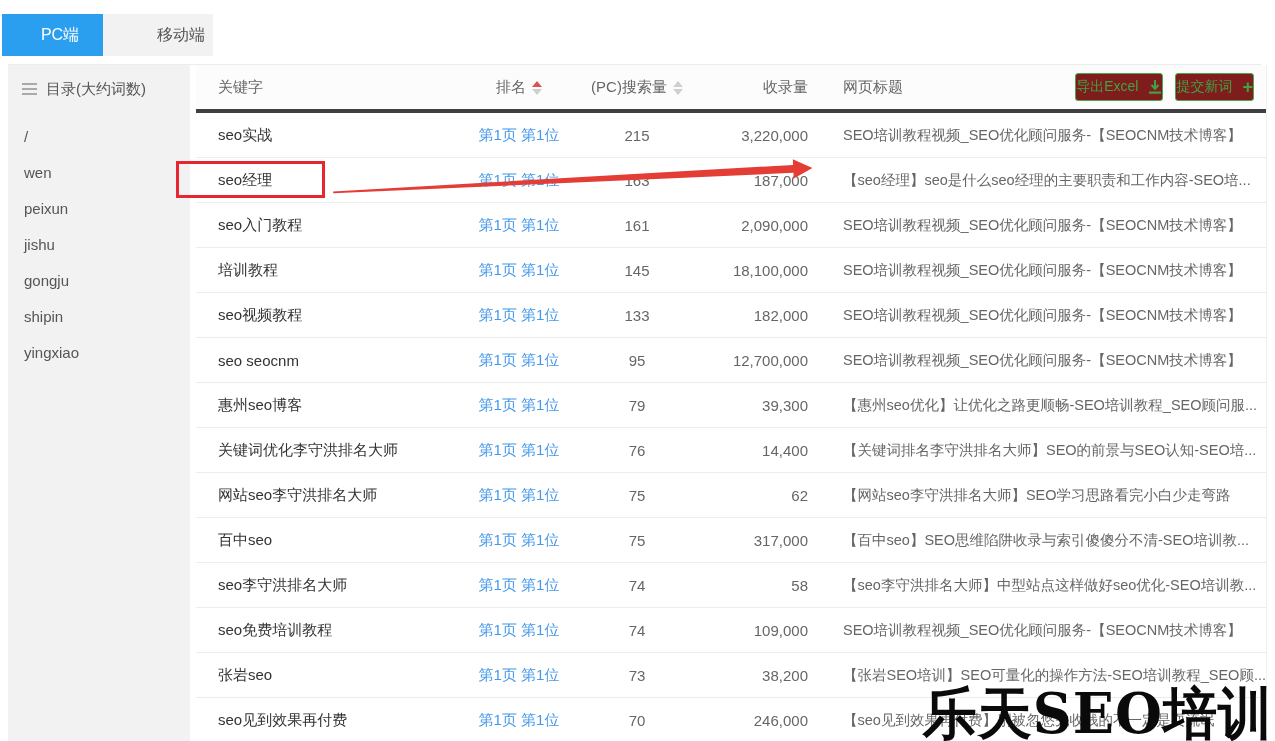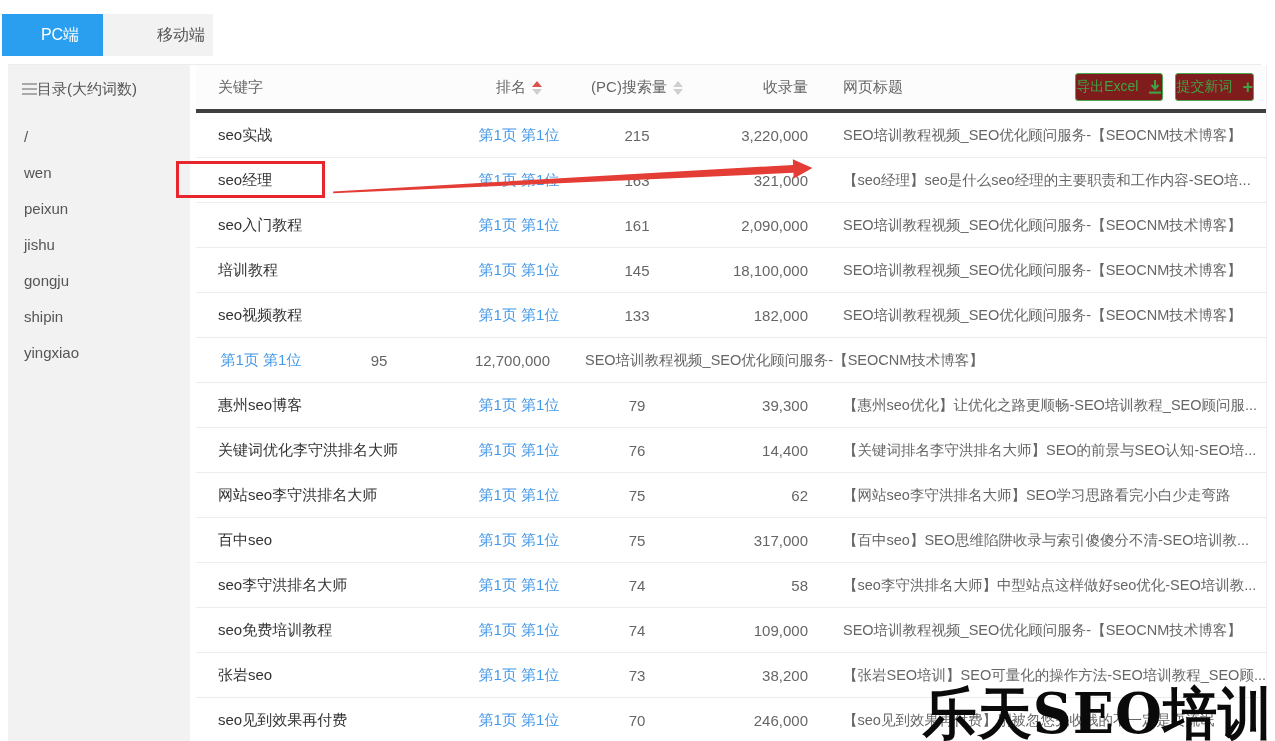--- a/index.html
+++ b/index.html
@@ -10,21 +10,21 @@
   .tabs { position:absolute; top:14px; left:2px; display:flex; }
   .tab { height:42px; line-height:42px; text-align:center; font-size:16px; cursor:pointer; }
   .tab.active { width:101px; background:#2a9ff0; color:#fff;padding-left:15px; }
   .tab.inactive { width:110px; background:#f2f2f2; color:#555;padding-left:46px; }
 
   
   .panel { position:absolute; top:64px; left:8px; width:1253px; bottom:0; display:flex; border-top:1px solid #ececec; }
 
   
   .sidebar { width:182px; background:#f2f2f2; flex-shrink:0; }
-  .sidebar-header { display:flex; align-items:center; height:48px; padding-left:14px; color:#555; font-size:15px; }
+  .sidebar-header { display:flex; align-items:center; gap:9px; height:48px; padding-left:14px; color:#555; font-size:15px; }
   .burger { display:inline-block; width:15px; }
   .burger i { display:block; height:2px; background:#a9a9a9; margin:3px 0; }
   .side-items { padding-top:6px; }
   .side-item { padding:9px 0 9px 16px; font-size:15px; color:#555; cursor:pointer; margin-bottom:1px; }
 
   
   .main { flex:1; background:#fff; margin-left:6px; position:relative; border-right:1px solid #f0f0f0; }
   .thead { position:relative; display:flex; align-items:center; height:48px; background:#fcfcfc; border-bottom:4px solid #404040; color:#666; font-size:15px; }
   .col-kw { width:258px; padding-left:22px; }
   .col-rank { width:130px; text-align:center; }
@@ -131,21 +131,21 @@
     <div class="col-rank"><a>第1页 第1位</a></div>
     <div class="col-search">215</div>
     <div class="col-index">3,220,000</div>
     <div class="col-title">SEO培训教程视频_SEO优化顾问服务-【SEOCNM技术博客】</div>
   </div>
 
   <div class="trow">
     <div class="col-kw">seo经理</div>
     <div class="col-rank"><a>第1页 第1位</a></div>
     <div class="col-search">163</div>
-    <div class="col-index">321,000</div>
+    <div class="col-index">187,000</div>
     <div class="col-title">【seo经理】seo是什么seo经理的主要职责和工作内容-SEO培...</div>
   </div>
 
   <div class="trow">
     <div class="col-kw">seo入门教程</div>
     <div class="col-rank"><a>第1页 第1位</a></div>
     <div class="col-search">161</div>
     <div class="col-index">2,090,000</div>
     <div class="col-title">SEO培训教程视频_SEO优化顾问服务-【SEOCNM技术博客】</div>
   </div>
@@ -160,20 +160,21 @@
 
   <div class="trow">
     <div class="col-kw">seo视频教程</div>
     <div class="col-rank"><a>第1页 第1位</a></div>
     <div class="col-search">133</div>
     <div class="col-index">182,000</div>
     <div class="col-title">SEO培训教程视频_SEO优化顾问服务-【SEOCNM技术博客】</div>
   </div>
 
   <div class="trow">
+    <div class="col-kw">seo seocnm</div>
     <div class="col-rank"><a>第1页 第1位</a></div>
     <div class="col-search">95</div>
     <div class="col-index">12,700,000</div>
     <div class="col-title">SEO培训教程视频_SEO优化顾问服务-【SEOCNM技术博客】</div>
   </div>
 
   <div class="trow">
     <div class="col-kw">惠州seo博客</div>
     <div class="col-rank"><a>第1页 第1位</a></div>
     <div class="col-search">79</div>

